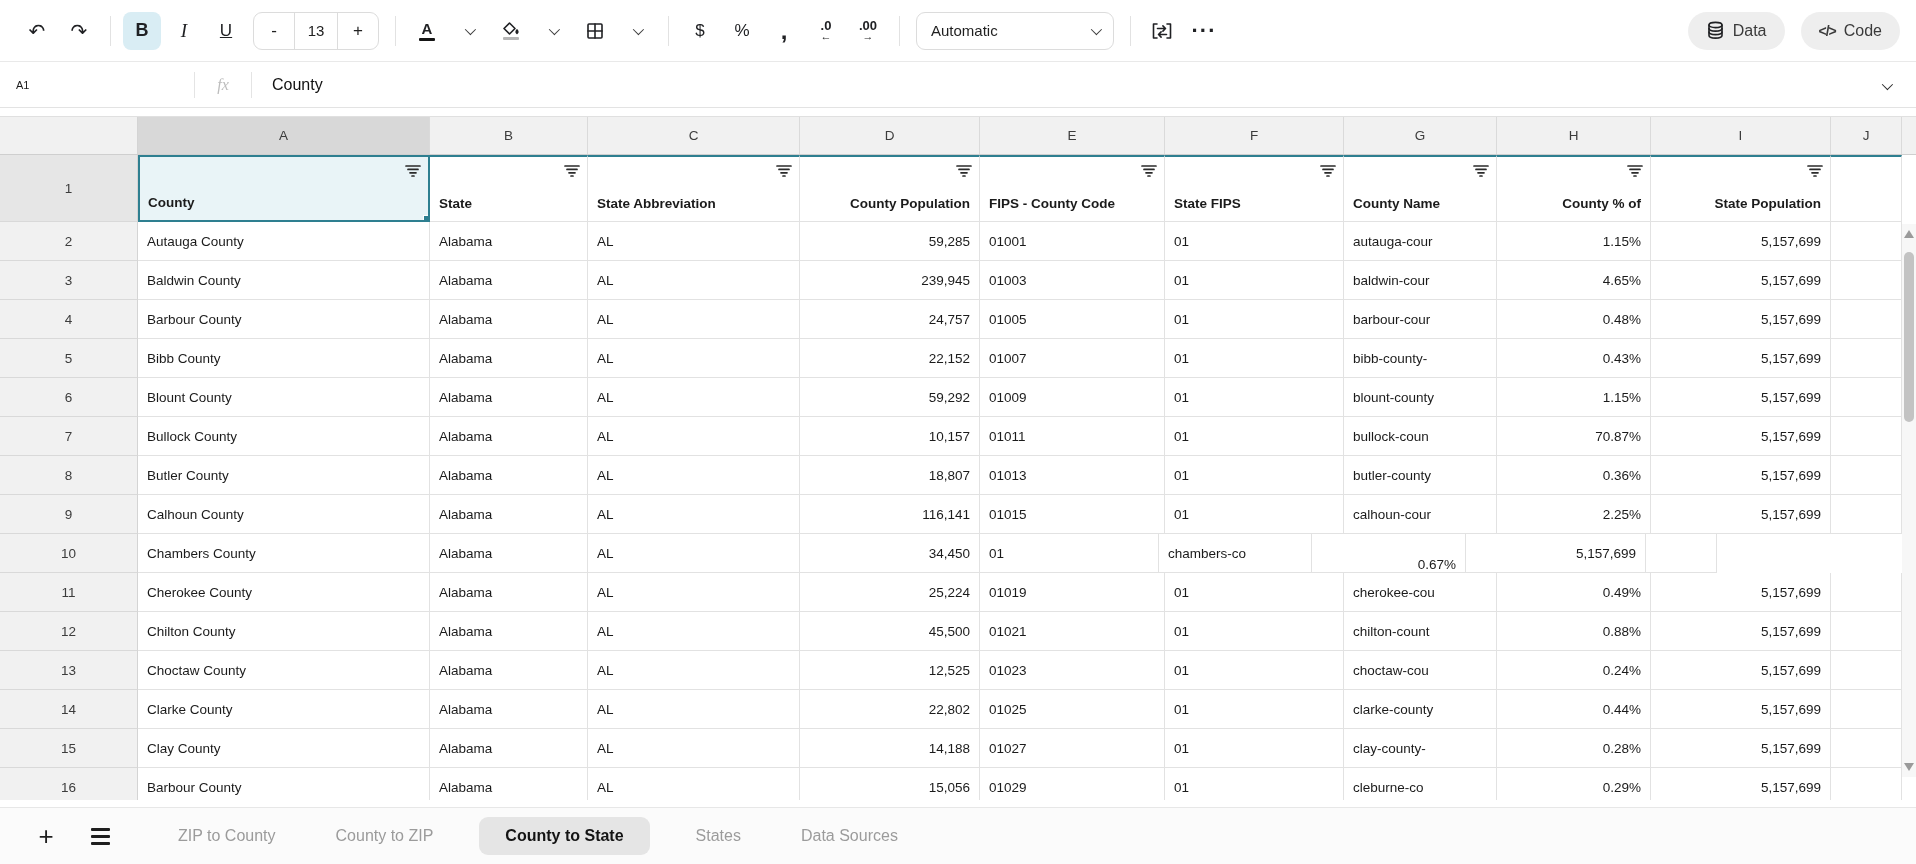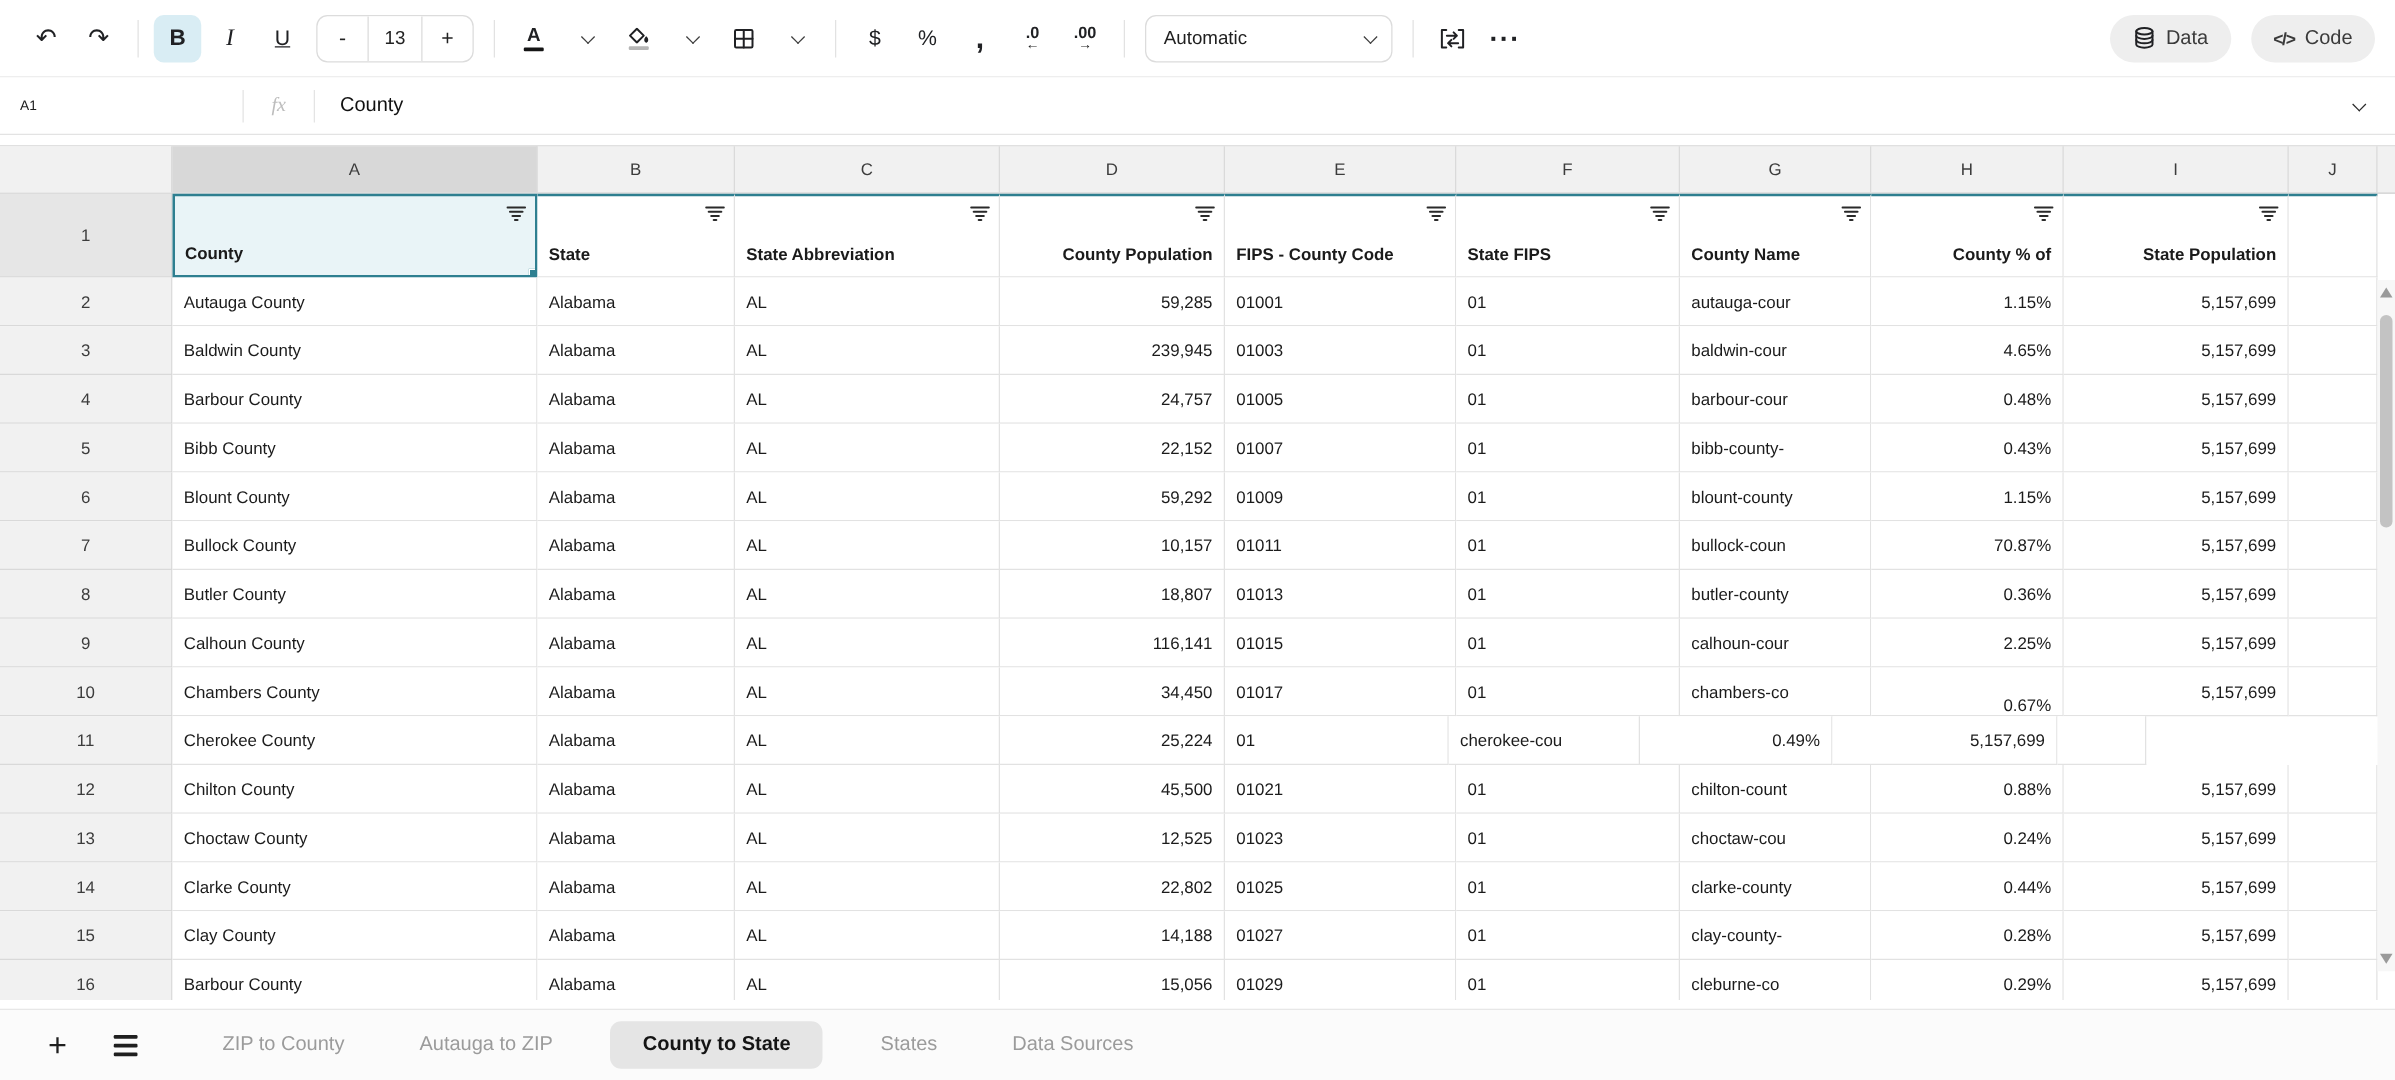--- a/index.html
+++ b/index.html
@@ -561,23 +561,20 @@
           </div>
           <div class="cell al" style="width: 158px;">
             <span>Alabama</span>
           </div>
           <div class="cell al" style="width: 212px;">
             <span>AL</span>
           </div>
           <div class="cell ar" style="width: 180px;">
             <span>34,450</span>
           </div>
-          <div class="cell al" style="width: 185px;">
-            <span>01017</span>
-          </div>
           <div class="cell al" style="width: 179px;">
             <span>01</span>
           </div>
           <div class="cell al" style="width: 153px; align-items: center;">
             <span>chambers-co</span>
           </div>
           <div class="cell ar" style="width: 154px; align-items: flex-end;">
             <span>0.67%</span>
           </div>
           <div class="cell ar" style="width: 180px;">
@@ -591,20 +588,23 @@
             <span>Cherokee County</span>
           </div>
           <div class="cell al" style="width: 158px;">
             <span>Alabama</span>
           </div>
           <div class="cell al" style="width: 212px;">
             <span>AL</span>
           </div>
           <div class="cell ar" style="width: 180px;">
             <span>25,224</span>
+          </div>
+          <div class="cell al" style="width: 185px;">
+            <span>01019</span>
           </div>
           <div class="cell al" style="width: 179px;">
             <span>01</span>
           </div>
           <div class="cell al" style="width: 153px;">
             <span>cherokee-cou</span>
           </div>
           <div class="cell ar" style="width: 154px;">
             <span>0.49%</span>
           </div>
@@ -783,20 +783,20 @@
       </div>
     <div class="tab-iconbtn" style="margin-left:14px;">
       <span class="burger">
           <i></i>
           <i></i>
           <i></i>
         </span>
     </div>
     <div class="tabs" id="tabs">
         <div class="tab">ZIP to County</div>
-        <div class="tab">Autauga to ZIP</div>
+        <div class="tab">County to ZIP</div>
         <div class="tab active">County to State</div>
         <div class="tab">States</div>
         <div class="tab">Data Sources</div>
       </div>
   </div>
 
 </div>
 
 </body></html>

